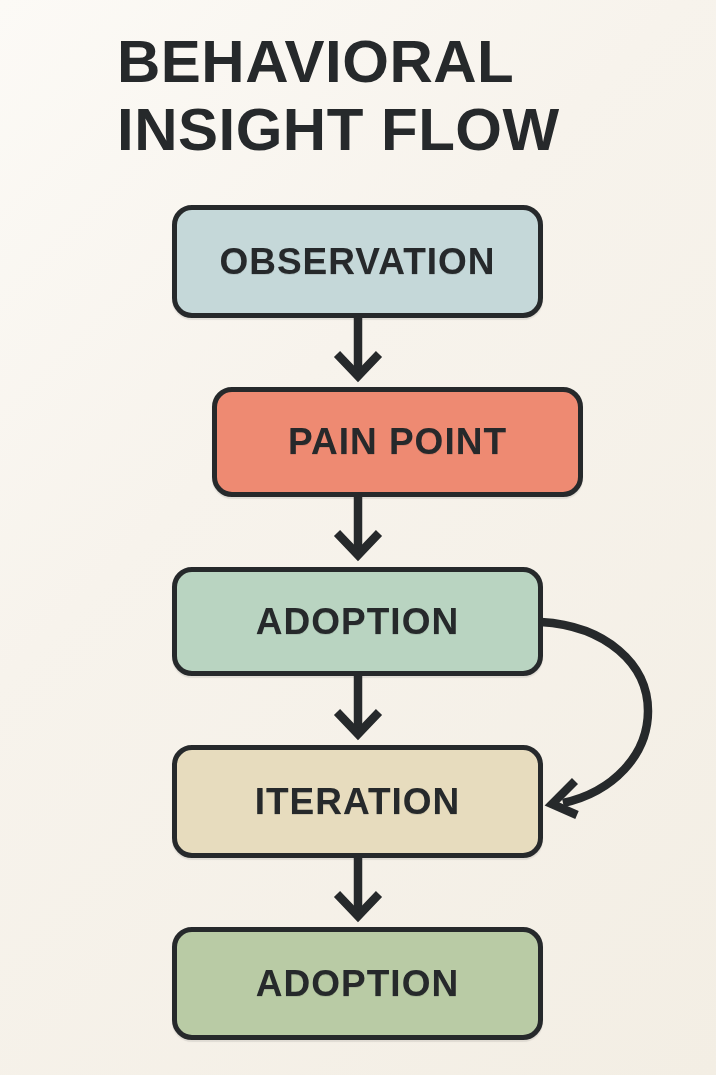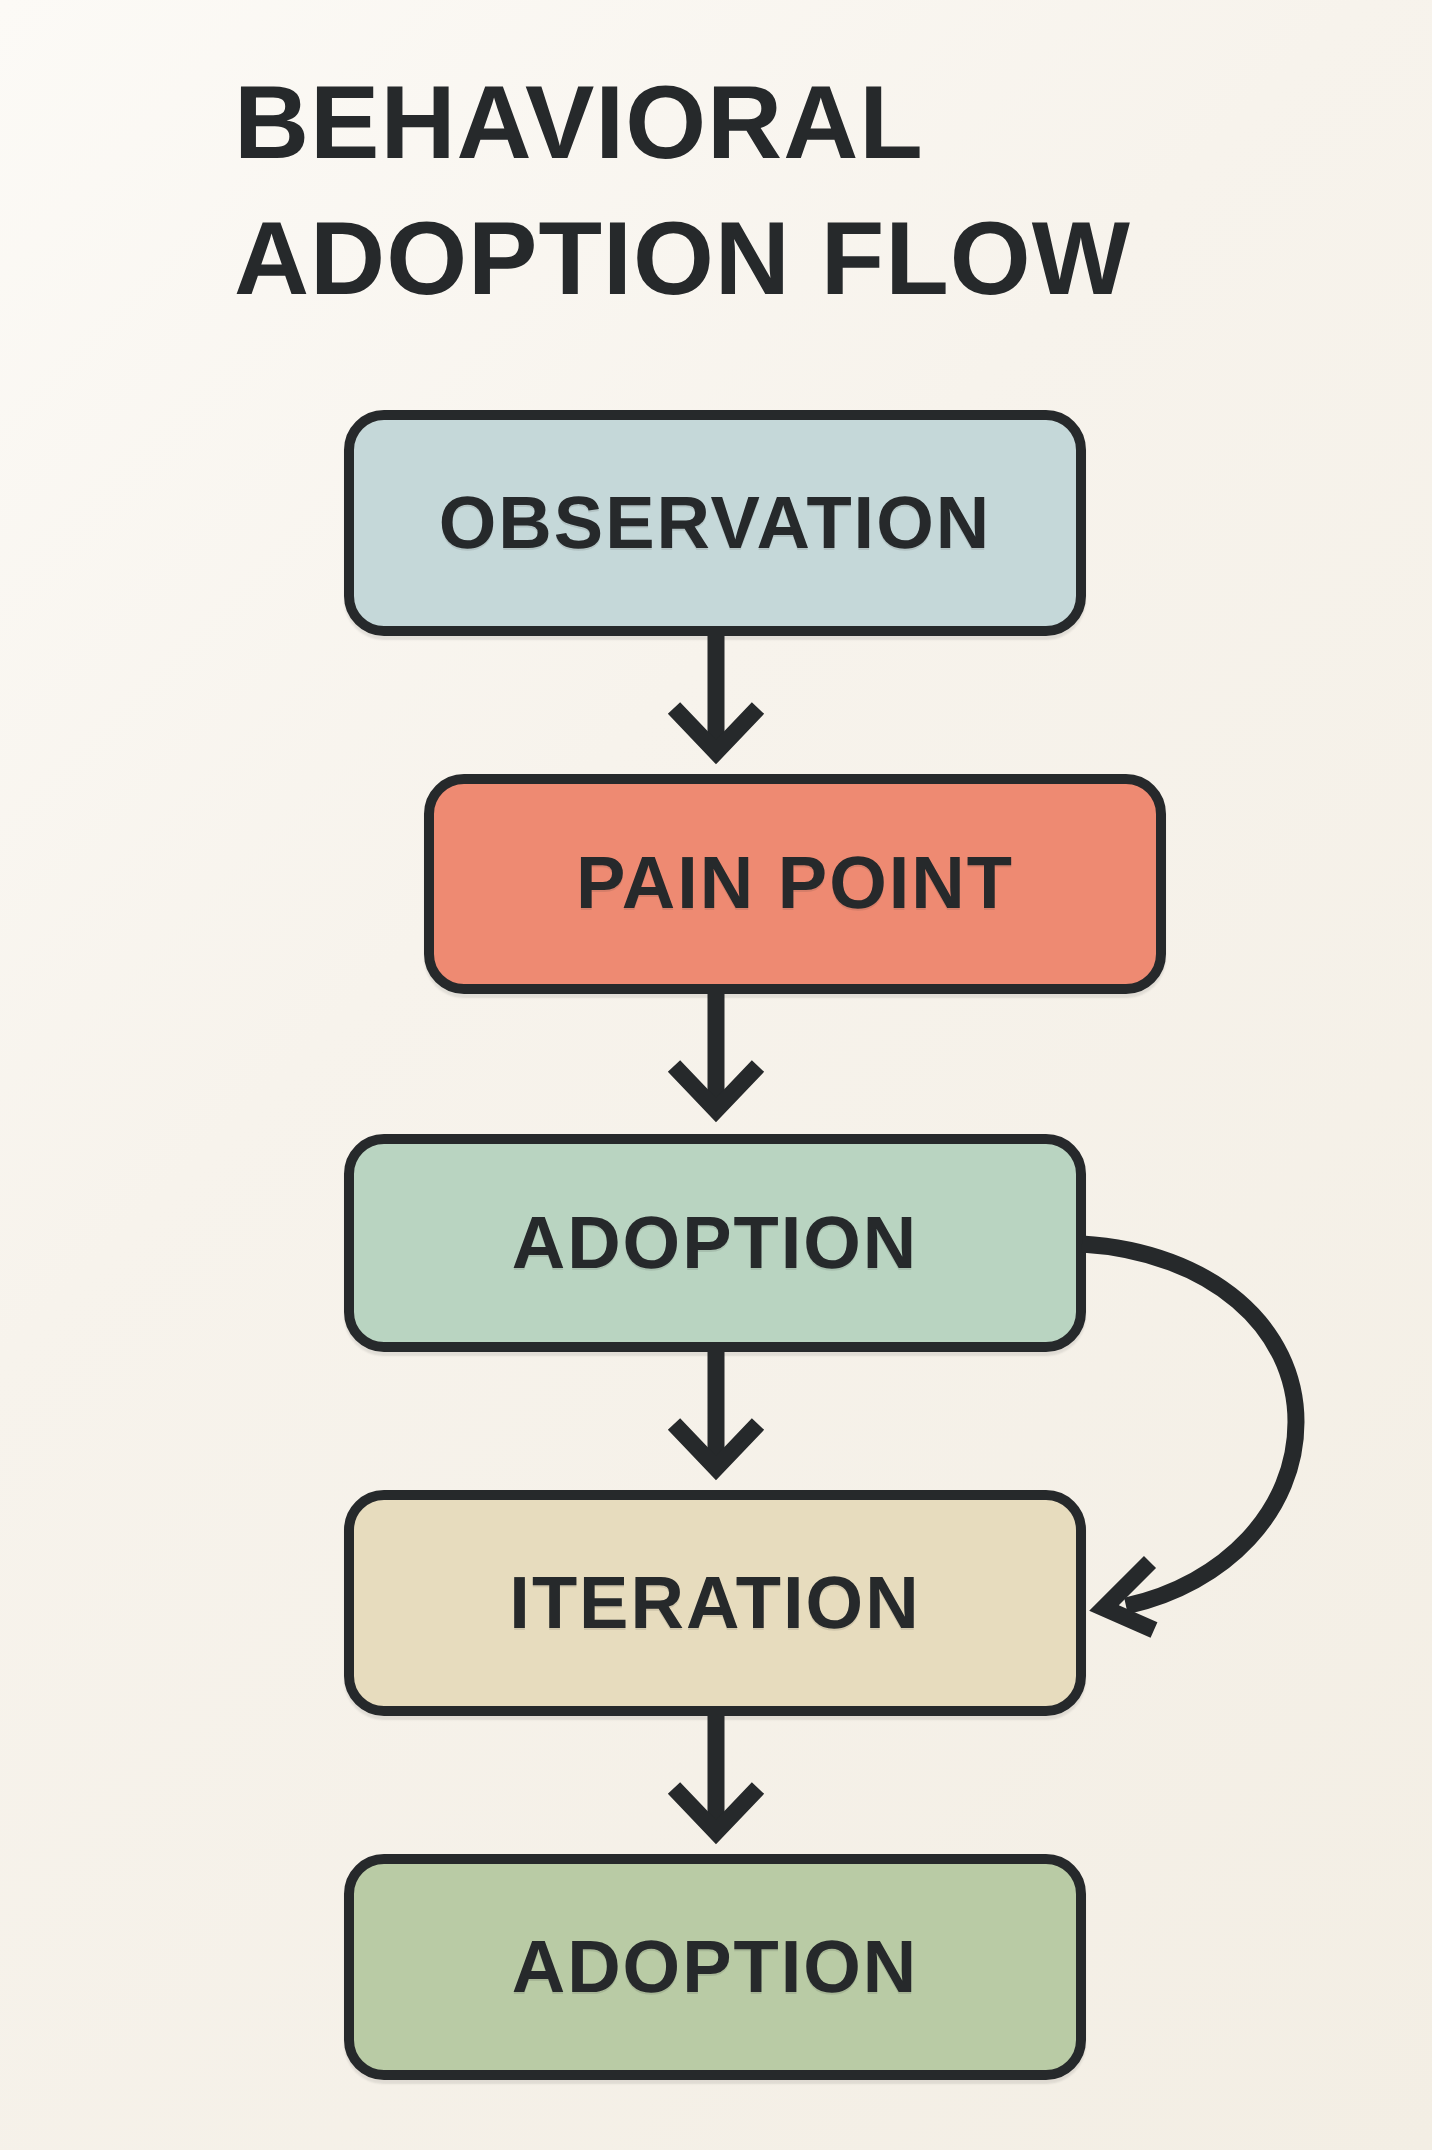--- a/index.html
+++ b/index.html
@@ -11,21 +11,21 @@
   .poster {
     position: relative;
     width: 716px;
     height: 1075px;
     background: linear-gradient(135deg, #fcfaf6 0%, #f7f3ec 38%, #f3eee4 100%);
   }
   .title {
     position: absolute;
     left: 117px;
     top: 28px;
-    font-size: 52px;
+    font-size: 60px;
     line-height: 68px;
     font-weight: 700;
     letter-spacing: 0.5px;
     color: #26292b;
     white-space: pre;
   }
   .flow-node {
     position: absolute;
     left: 172px;
     width: 371px;
@@ -54,21 +54,21 @@
     width: 716px;
     height: 1075px;
     pointer-events: none;
   }
 </style>
 </head>
 <body>
 
 <div class="poster">
 
-  <h1 class="title"><span>BEHAVIORAL</span><br><span>ADOPTION FLOW</span></h1>
+  <h1 class="title"><span>BEHAVIORAL</span><br><span>INSIGHT FLOW</span></h1>
 
   <div class="flow-node node-observation" style="background-color: rgb(197, 216, 217);">
     <span class="node-label">OBSERVATION</span>
   </div>
 
   <div class="flow-node node-pain-point" style="background-color: rgb(238, 138, 114);">
     <span class="node-label">PAIN POINT</span>
   </div>
 
   <div class="flow-node node-prototype" style="background-color: rgb(185, 212, 193);">

